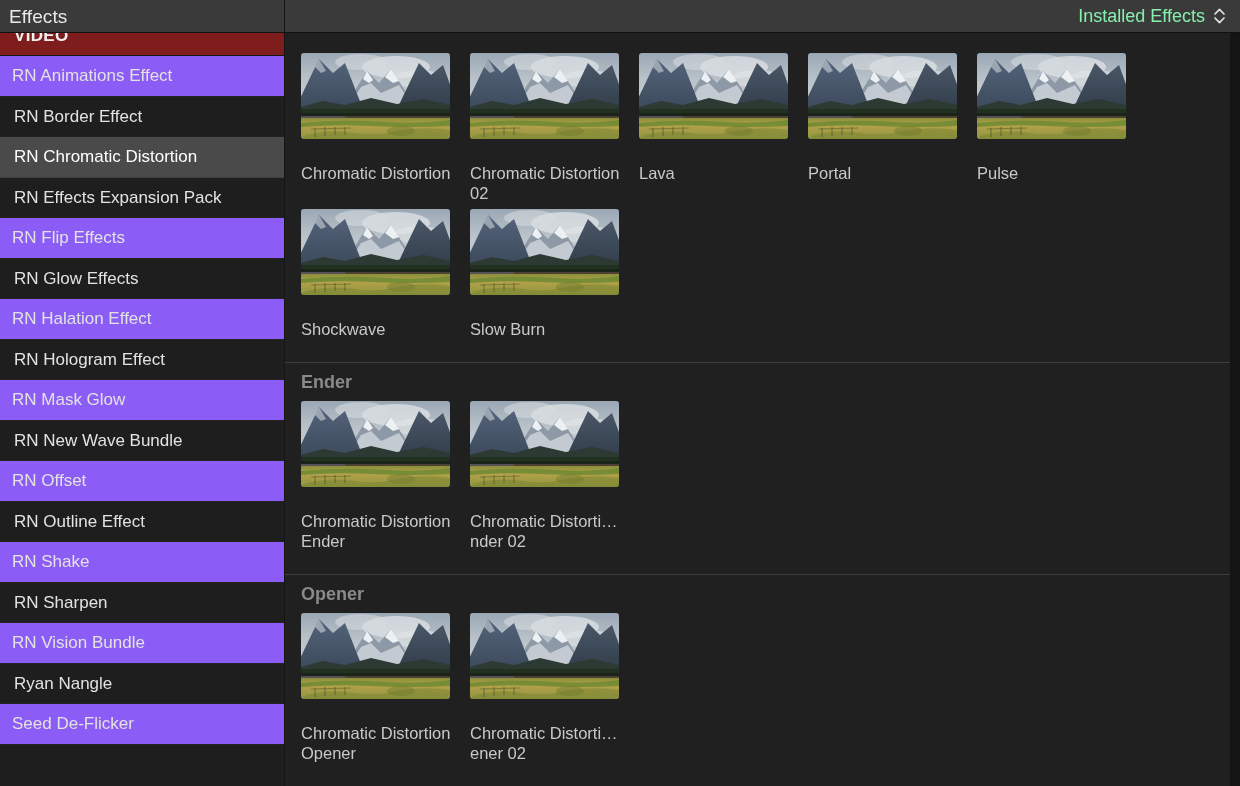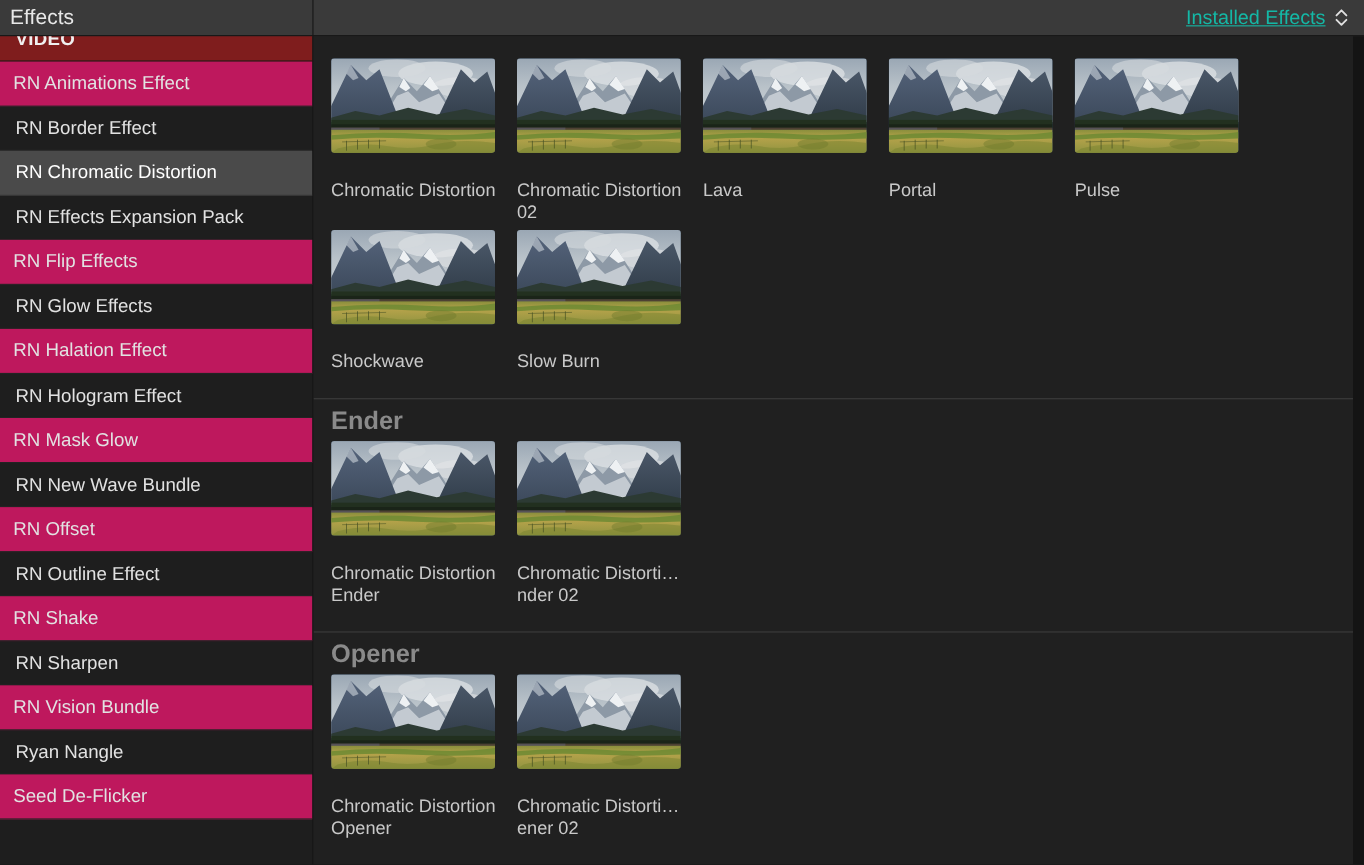--- a/index.html
+++ b/index.html
@@ -50,24 +50,23 @@
   .header-right {
     flex: 1;
     height: 100%;
     display: flex;
     align-items: center;
     justify-content: flex-end;
     padding-right: 14px;
     gap: 7px;
   }
   .popup-label {
-    color: #14b8a6;
+    color: #86efac;
     font-size: 18px;
     line-height: 1;
-    text-decoration: underline;
   }
   .popup-chevrons {
     display: flex;
     flex-direction: column;
     align-items: center;
     justify-content: center;
     gap: 2px;
     width: 14px;
     height: 22px;
   }
@@ -111,21 +110,21 @@
     letter-spacing: 0.3px;
   }
   .side-row {
     height: 40.5px;
     display: flex;
     align-items: center;
     padding-left: 14px;
     border-bottom: 1px solid #232323;
     background: #1e1e1e;
   }
-  .side-row.alt { background: #be185d; padding-left: 12px; }
+  .side-row.alt { background: #8b5cf6; padding-left: 12px; }
   .side-row.selected {
     background: #4a4a4a;
     border-bottom: 1px solid #3e3e3e;
   }
   .side-row span {
     color: #e2e2e2;
     font-size: 17px;
     line-height: 1;
     white-space: nowrap;
   }
@@ -147,21 +146,21 @@
     margin-top: 5px;
   }
   .section-title {
     height: 38px;
     display: flex;
     align-items: center;
     padding-left: 16px;
   }
   .section-title span {
     color: #8a8a8a;
-    font-size: 23px;
+    font-size: 18px;
     font-weight: bold;
   }
 
   .grid {
     display: flex;
     flex-wrap: wrap;
     padding: 0 0 0 16px;
   }
   .tile {
     width: 169px;

